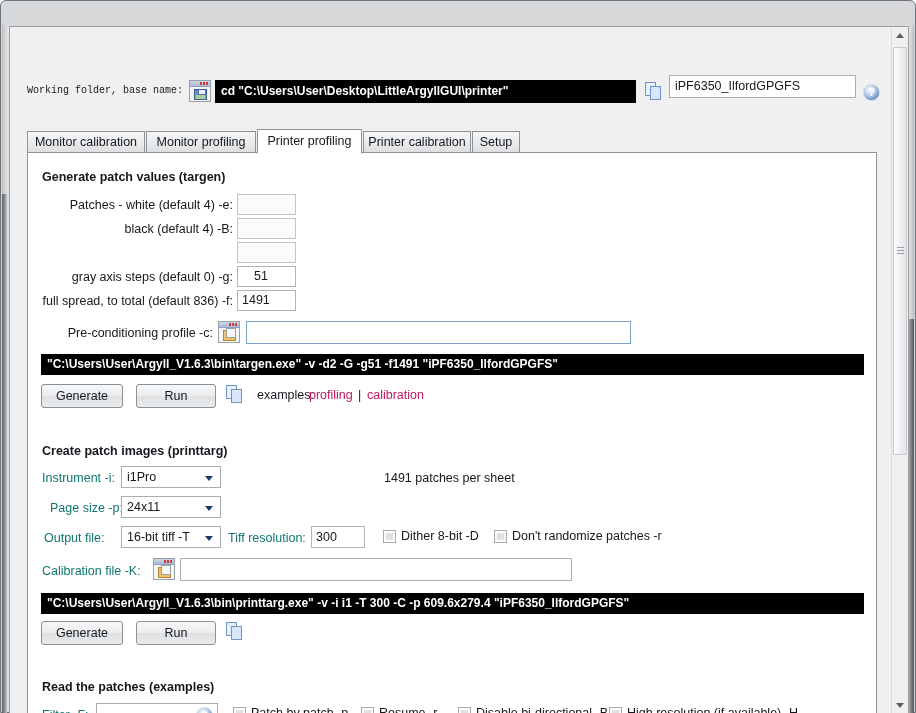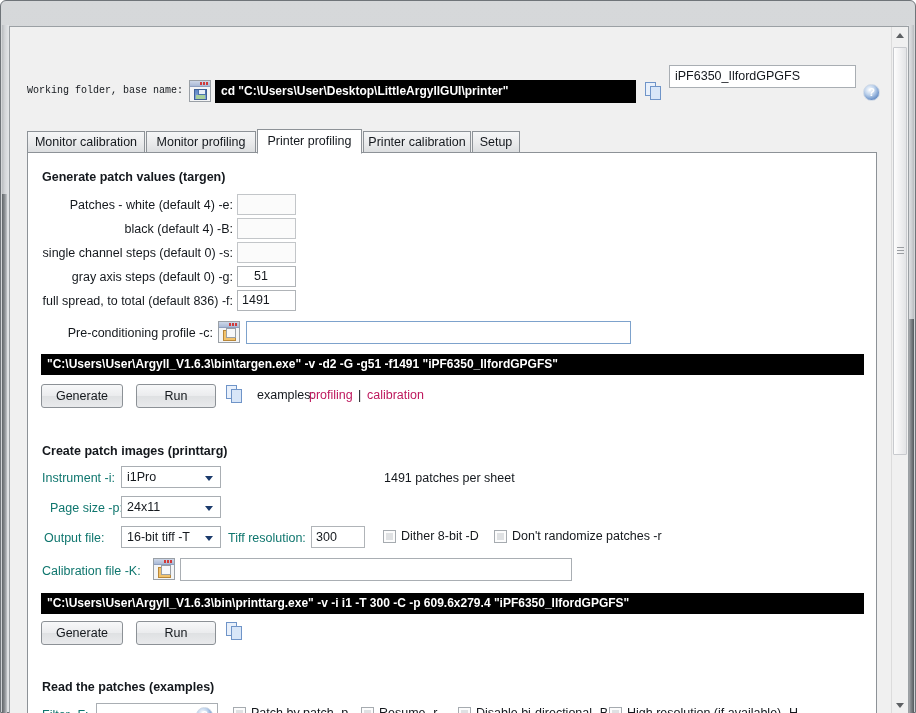--- a/index.html
+++ b/index.html
@@ -175,21 +175,21 @@
   }
   .copy-ico { position: absolute; left: 0; top: 0; width: 20px; height: 21px; }
   .copy-ico .pg {
     position: absolute; width: 11px; height: 14px;
     background: #e8f0fb; border: 1px solid #6f94c8; box-sizing: border-box;
   }
   .copy-ico .pg.back { left: 1px; top: 1px; }
   .copy-ico .pg.front { left: 6px; top: 5px; background: #d8e6f8; }
 
   #basename-field {
-    position: absolute; left: 659px; top: 38px;
+    position: absolute; left: 659px; top: 48px;
     width: 187px; height: 23px;
     background: #ffffff;
     border: 1px solid #a9aeb3;
     box-sizing: border-box;
     font-size: 12.5px; color: #14181d;
     line-height: 21px; padding-left: 5px;
     white-space: nowrap; overflow: hidden;
     cursor: text;
   }
 
@@ -428,21 +428,20 @@
       <div id="panel">
 
         <div class="section-title" style="left:14px; top:17px;">Generate patch values (targen)</div>
 
         <div class="rlabel" style="left:10px; top:45px; width:195px;">Patches - white (default 4) -e:</div>
         <div class="txtbox dim" style="left:209px; top:41px; width:59px;"></div>
 
         <div class="rlabel" style="left:10px; top:69px; width:195px;">black (default 4) -B:</div>
         <div class="txtbox dim" style="left:209px; top:65px; width:59px;"></div>
 
-        <div class="rlabel" style="left:10px; top:93px; width:195px;">single channel steps (default 0) -s:</div>
         <div class="txtbox dim" style="left:209px; top:89px; width:59px;"></div>
 
         <div class="rlabel" style="left:10px; top:117px; width:195px;">gray axis steps (default 0) -g:</div>
         <div class="txtbox" style="left:209px; top:113px; width:59px;padding-left:16px;">51</div>
 
         <div class="rlabel" style="left:5px; top:141px; width:200px;">full spread, to total (default 836) -f:</div>
         <div class="txtbox" style="left:209px; top:137px; width:59px;">1491</div>
 
         <div class="rlabel" style="left:10px; top:173px; width:175px;">Pre-conditioning profile -c:</div>
         <div class="win-icon-btn" style="left:190px; top:168px;">

